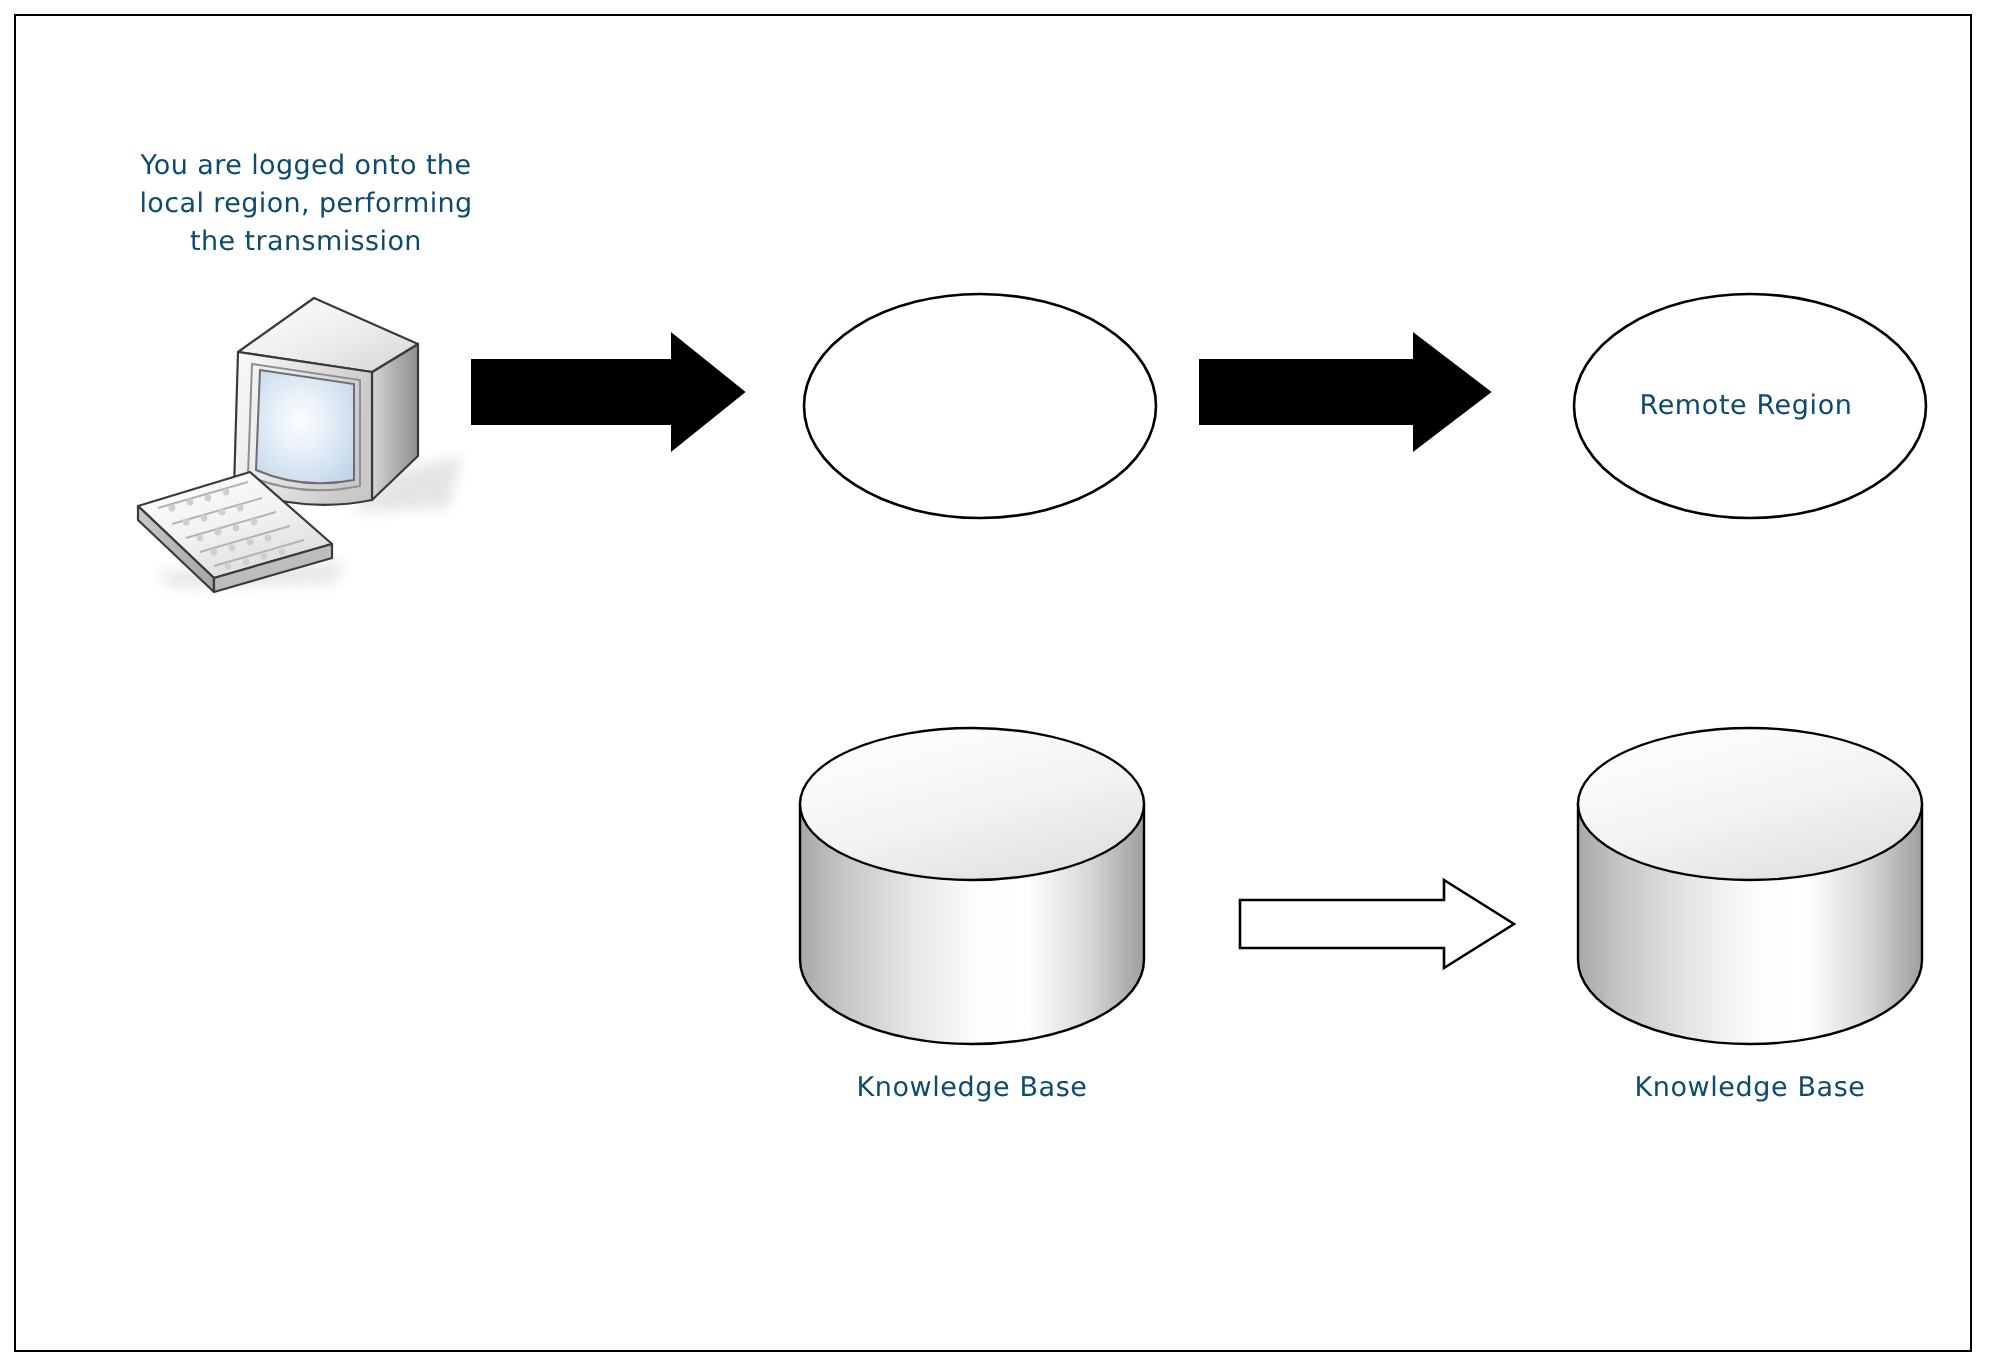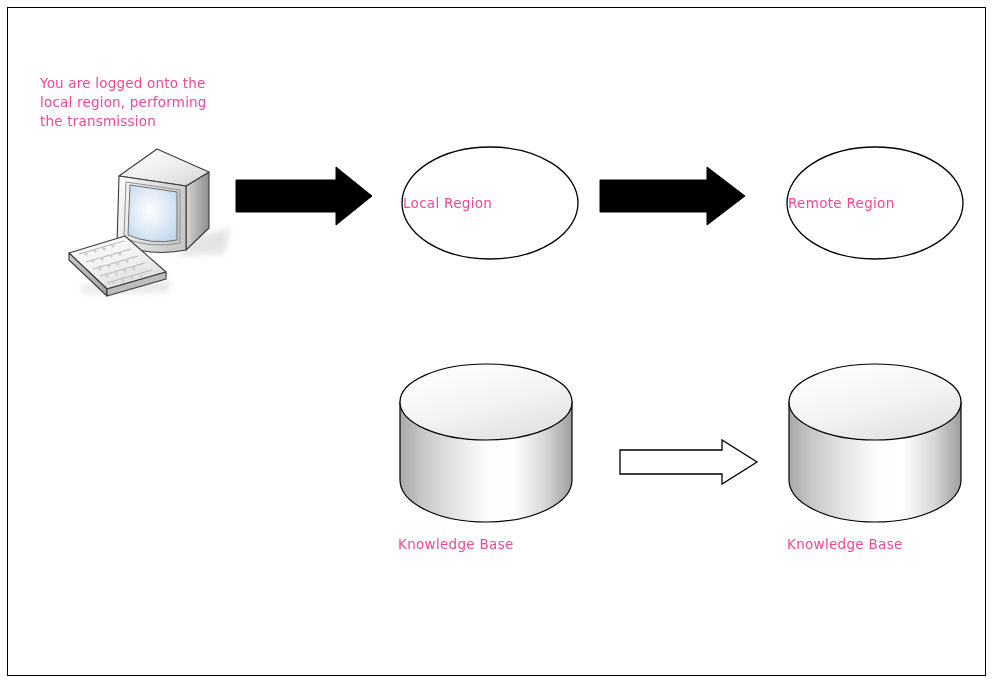--- a/index.html
+++ b/index.html
@@ -24,23 +24,24 @@
     left: 7px;
     top: 7px;
     width: 979px;
     height: 669px;
     border: 1px solid #000000;
     box-sizing: border-box;
     background: #ffffff;
   }
   .txt {
     position: absolute;
-    color: #ec4899;
+    color: #0c4a6e;
     font-family: "DejaVu Sans", sans-serif;
     white-space: pre-line;
+    text-align: center;
   }
   
   #caption-login {
     left: 40px;
     top: 74px;
     width: 226px;
     font-size: 13.5px;
     line-height: 19px;
     letter-spacing: 0.2px;
   }
@@ -215,20 +216,19 @@
       <path d="M 789 402 L 789 480 A 86 42 0 0 0 961 480 L 961 402 Z" fill="url(#gradCylBody)" stroke="#000000" stroke-width="1.2"></path>
       <ellipse cx="875" cy="402" rx="86" ry="38" fill="url(#gradCylTop)" stroke="#000000" stroke-width="1.2"></ellipse>
     </g>
   </svg>
 
   <div class="txt" id="caption-login">You are logged onto the
 local region, performing
 the transmission</div>
 
 
-  <div class="txt ellipse-label" id="label-local-region">Local Region</div>
 
   <div class="txt ellipse-label" id="label-remote-region">Remote Region</div>
 
   <div class="txt kb-label" id="label-kb-local">Knowledge Base</div>
 
   <div class="txt kb-label" id="label-kb-remote">Knowledge Base</div>
 </div>
 
 </body></html>

